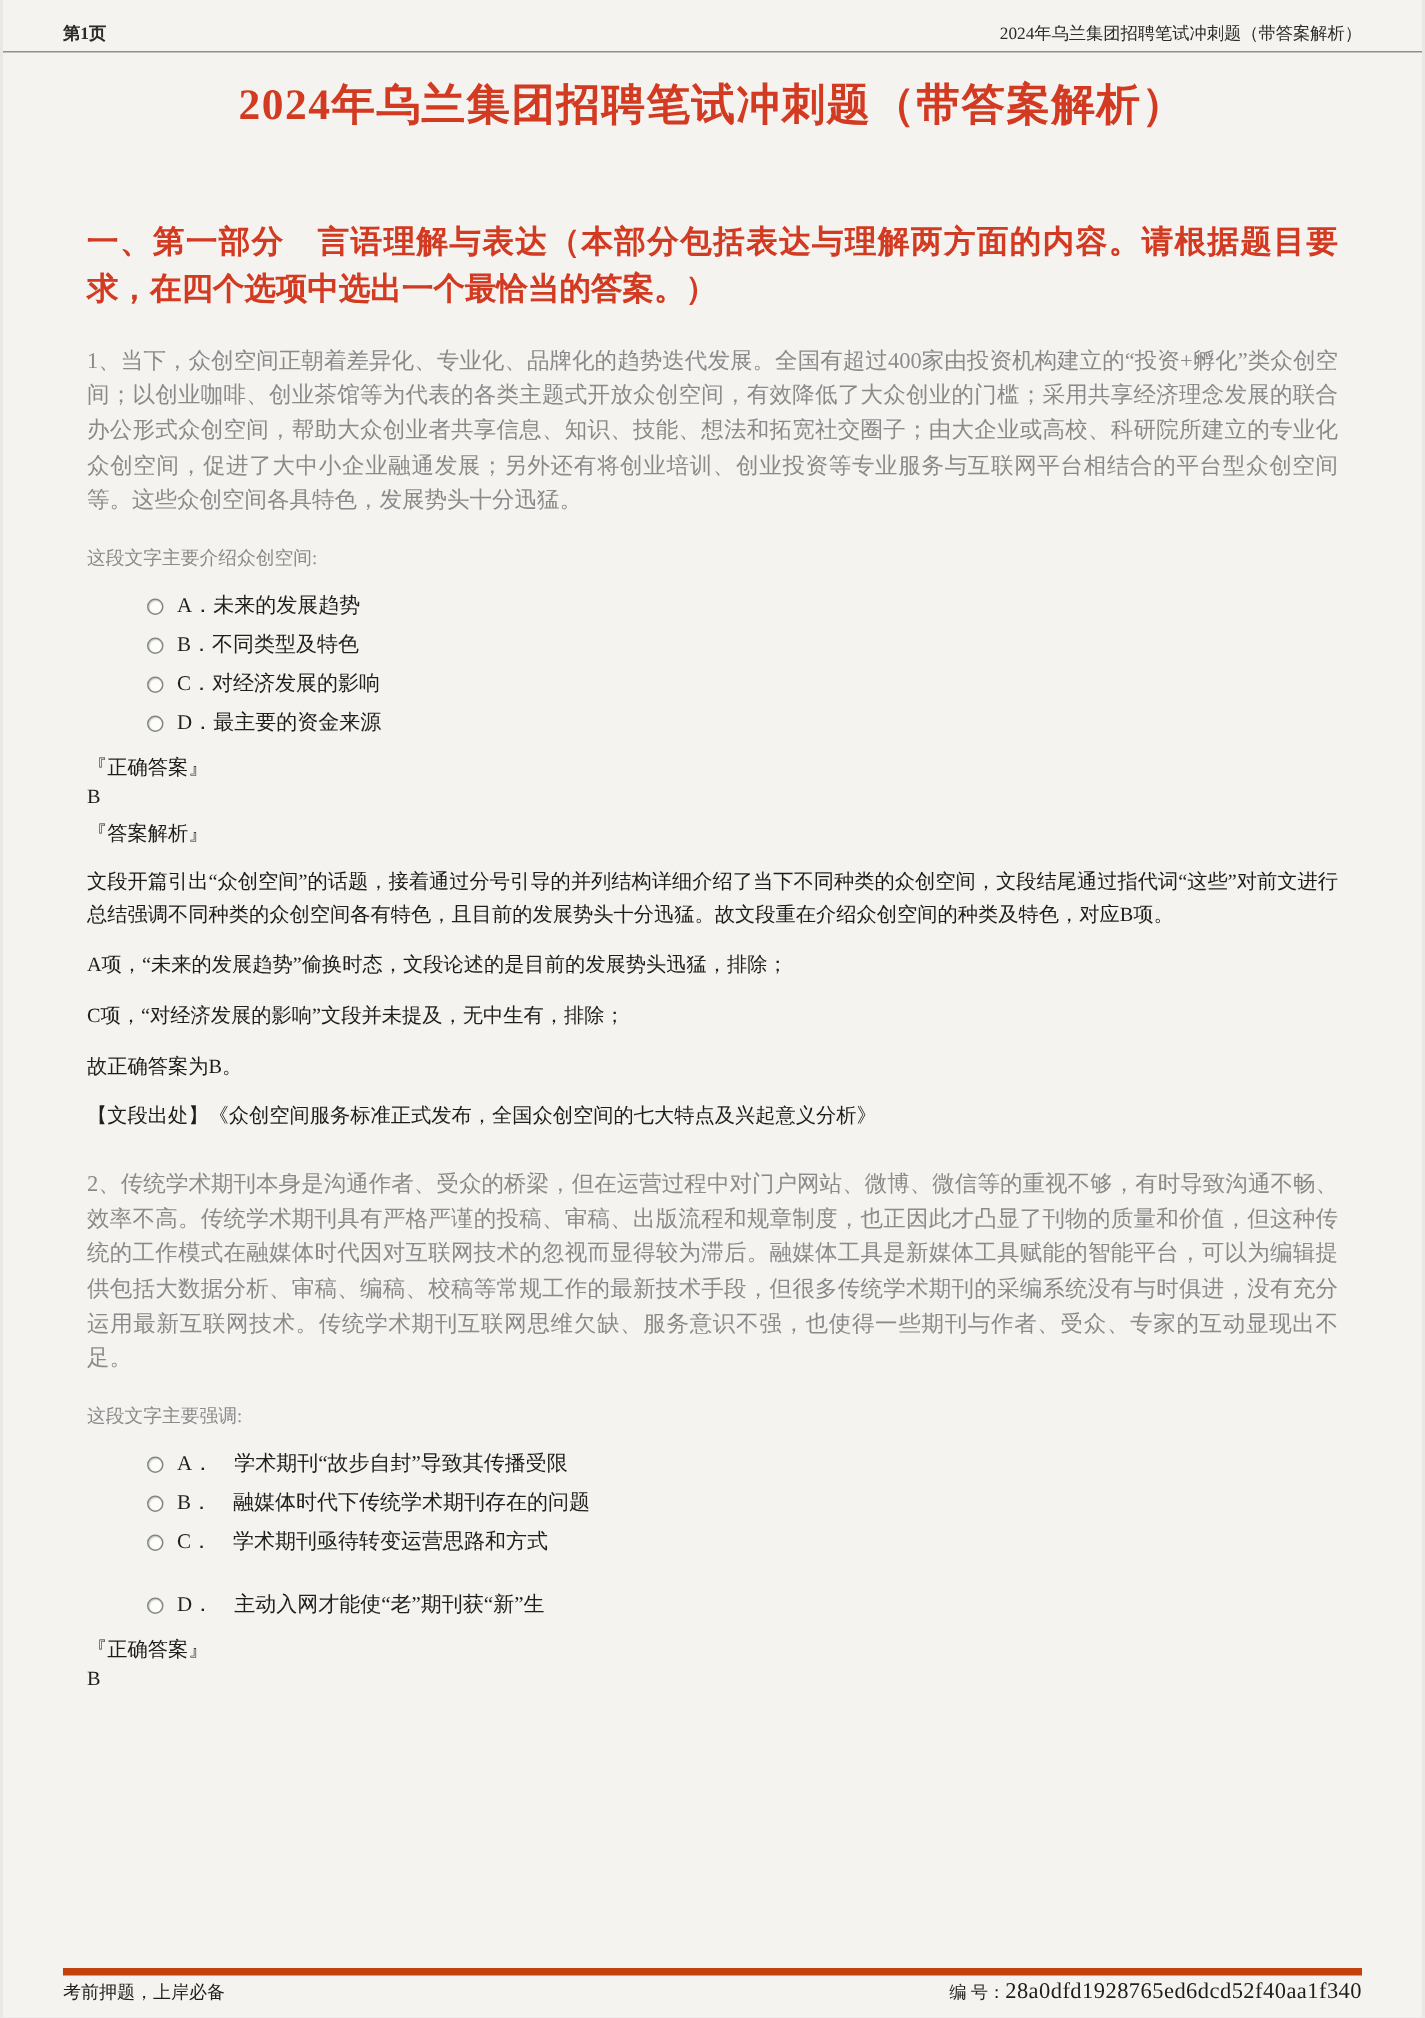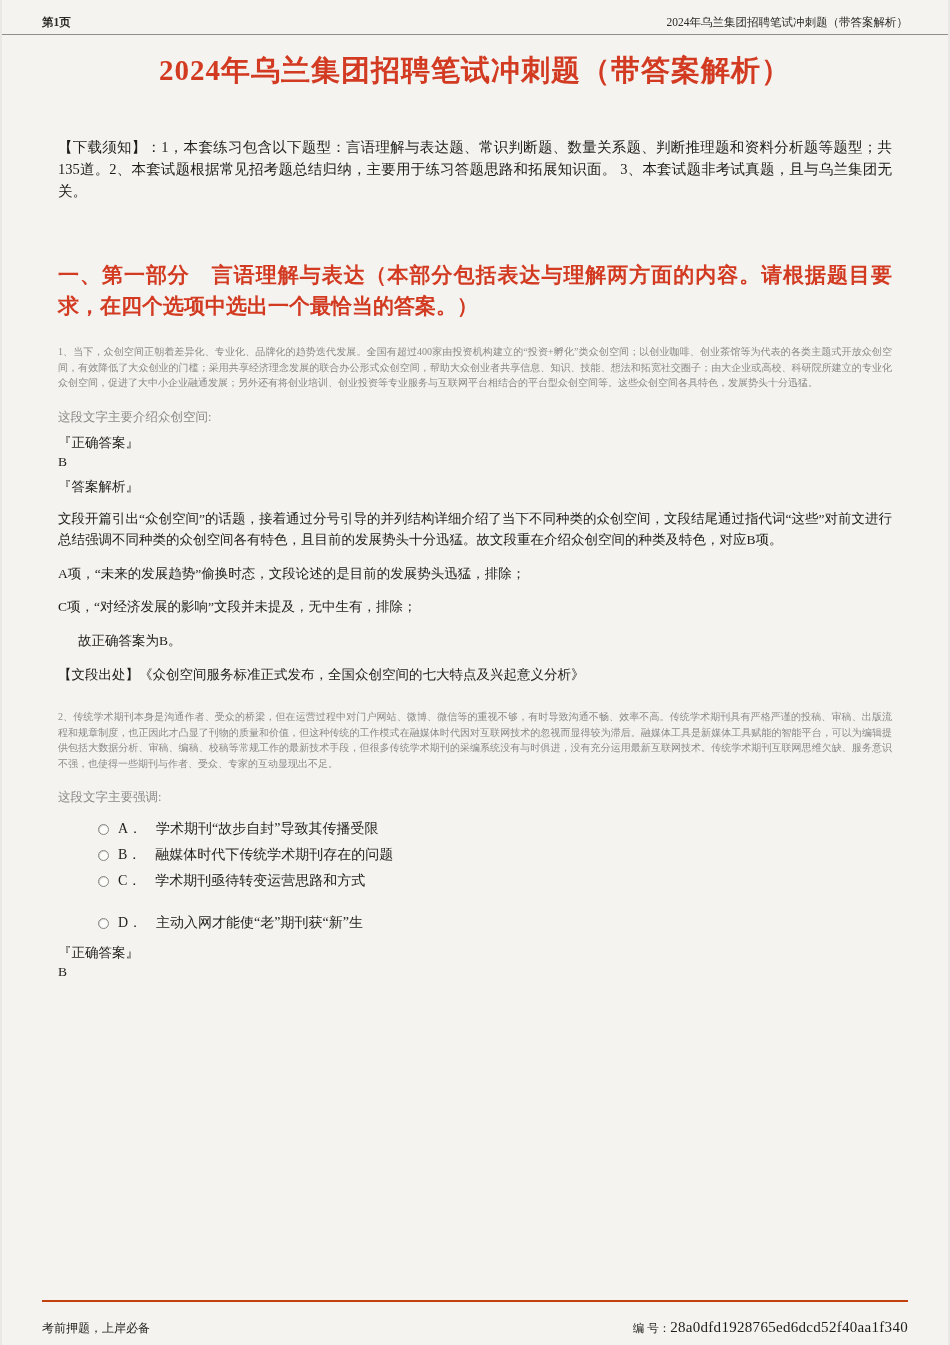--- a/index.html
+++ b/index.html
@@ -54,21 +54,21 @@
     margin-top: 58px;
     font-size: 21px;
     font-weight: bold;
     color: var(--accent_red, #d23a21);
     line-height: 1.48;
     text-align: justify;
   }
 
   .stem {
     margin-top: 22px;
-    font-size: 10px;
+    font-size: 15px;
     line-height: 1.55;
     color: var(--stem_gray, #8a8a8a);
     text-align: justify;
   }
 
   .prompt {
     margin-top: 18px;
     font-size: 12.5px;
     color: var(--stem_gray, #8a8a8a);
   }
@@ -98,33 +98,33 @@
   .ans-label { margin-top: 8px; font-size: 13.5px; }
   .ans-value { margin-top: 2px; font-size: 13.5px; }
 
   .analysis {
     margin-top: 12px;
     font-size: 13.5px;
     line-height: 1.6;
     text-align: justify;
     color: var(--text, #1d1d1b);
   }
-  .conclusion { margin-left: 20px; }
+  .conclusion { margin-left: 0; }
   .source { }
 
   .q2 .stem { margin-top: 24px; }
 
   
   .doc-footer {
     position: absolute;
     left: 40px;
     right: 40px;
     bottom: 8px;
-    border-top: 2px solid #c2410c;
-    padding-top: 17px;
+    border-top: 5px solid #c2410c;
+    padding-top: 3px;
     display: flex;
     justify-content: space-between;
     align-items: baseline;
     font-size: 12px;
     color: #1d1d1b;
   }
   .ftr-label { font-size: 11.5px; }
   .ftr-code { font-size: 15px; letter-spacing: 0.3px; }
 </style>
 </head>
@@ -134,28 +134,45 @@
 
   <div class="doc-header">
     <span class="hdr-left">第1页</span>
     <span class="hdr-right">2024年乌兰集团招聘笔试冲刺题（带答案解析）</span>
   </div>
 
   <div class="content">
 
     <h1 class="main-title">2024年乌兰集团招聘笔试冲刺题（带答案解析）</h1>
 
-    <p class="note">【下载须知】：1，本套练习包含以下题型：言语理解与表达题、常识判断题、数量关系题、判断推理题和资料分析题等题型；共135道。2、本套试题根据常见招考题总结归纳，主要用于练习答题思路和拓展知识面。 3、本套试题非考试真题，且与乌兰集团无关。</p>
 
     <h2 class="section-heading">一、第一部分　言语理解与表达（本部分包括表达与理解两方面的内容。请根据题目要求，在四个选项中选出一个最恰当的答案。）</h2>
 
     <section class="question">
       <p class="stem">1、当下，众创空间正朝着差异化、专业化、品牌化的趋势迭代发展。全国有超过400家由投资机构建立的“投资+孵化”类众创空间；以创业咖啡、创业茶馆等为代表的各类主题式开放众创空间，有效降低了大众创业的门槛；采用共享经济理念发展的联合办公形式众创空间，帮助大众创业者共享信息、知识、技能、想法和拓宽社交圈子；由大企业或高校、科研院所建立的专业化众创空间，促进了大中小企业融通发展；另外还有将创业培训、创业投资等专业服务与互联网平台相结合的平台型众创空间等。这些众创空间各具特色，发展势头十分迅猛。</p>
       <p class="prompt">这段文字主要介绍众创空间:</p>
 
+      <div class="options">
+        <label class="option">
+          <span class="radio"></span>
+          <span class="option-text">A．未来的发展趋势</span>
+        </label>
+        <label class="option">
+          <span class="radio"></span>
+          <span class="option-text">B．不同类型及特色</span>
+        </label>
+        <label class="option">
+          <span class="radio"></span>
+          <span class="option-text">C．对经济发展的影响</span>
+        </label>
+        <label class="option">
+          <span class="radio"></span>
+          <span class="option-text">D．最主要的资金来源</span>
+        </label>
+      </div>
 
       <p class="ans-label">『正确答案』</p>
       <p class="ans-value">B</p>
       <p class="ans-label">『答案解析』</p>
 
       <p class="analysis">文段开篇引出“众创空间”的话题，接着通过分号引导的并列结构详细介绍了当下不同种类的众创空间，文段结尾通过指代词“这些”对前文进行总结强调不同种类的众创空间各有特色，且目前的发展势头十分迅猛。故文段重在介绍众创空间的种类及特色，对应B项。</p>
       <p class="analysis">A项，“未来的发展趋势”偷换时态，文段论述的是目前的发展势头迅猛，排除；</p>
       <p class="analysis">C项，“对经济发展的影响”文段并未提及，无中生有，排除；</p>
       <p class="analysis conclusion">故正确答案为B。</p>
       <p class="analysis source">【文段出处】《众创空间服务标准正式发布，全国众创空间的七大特点及兴起意义分析》</p>

